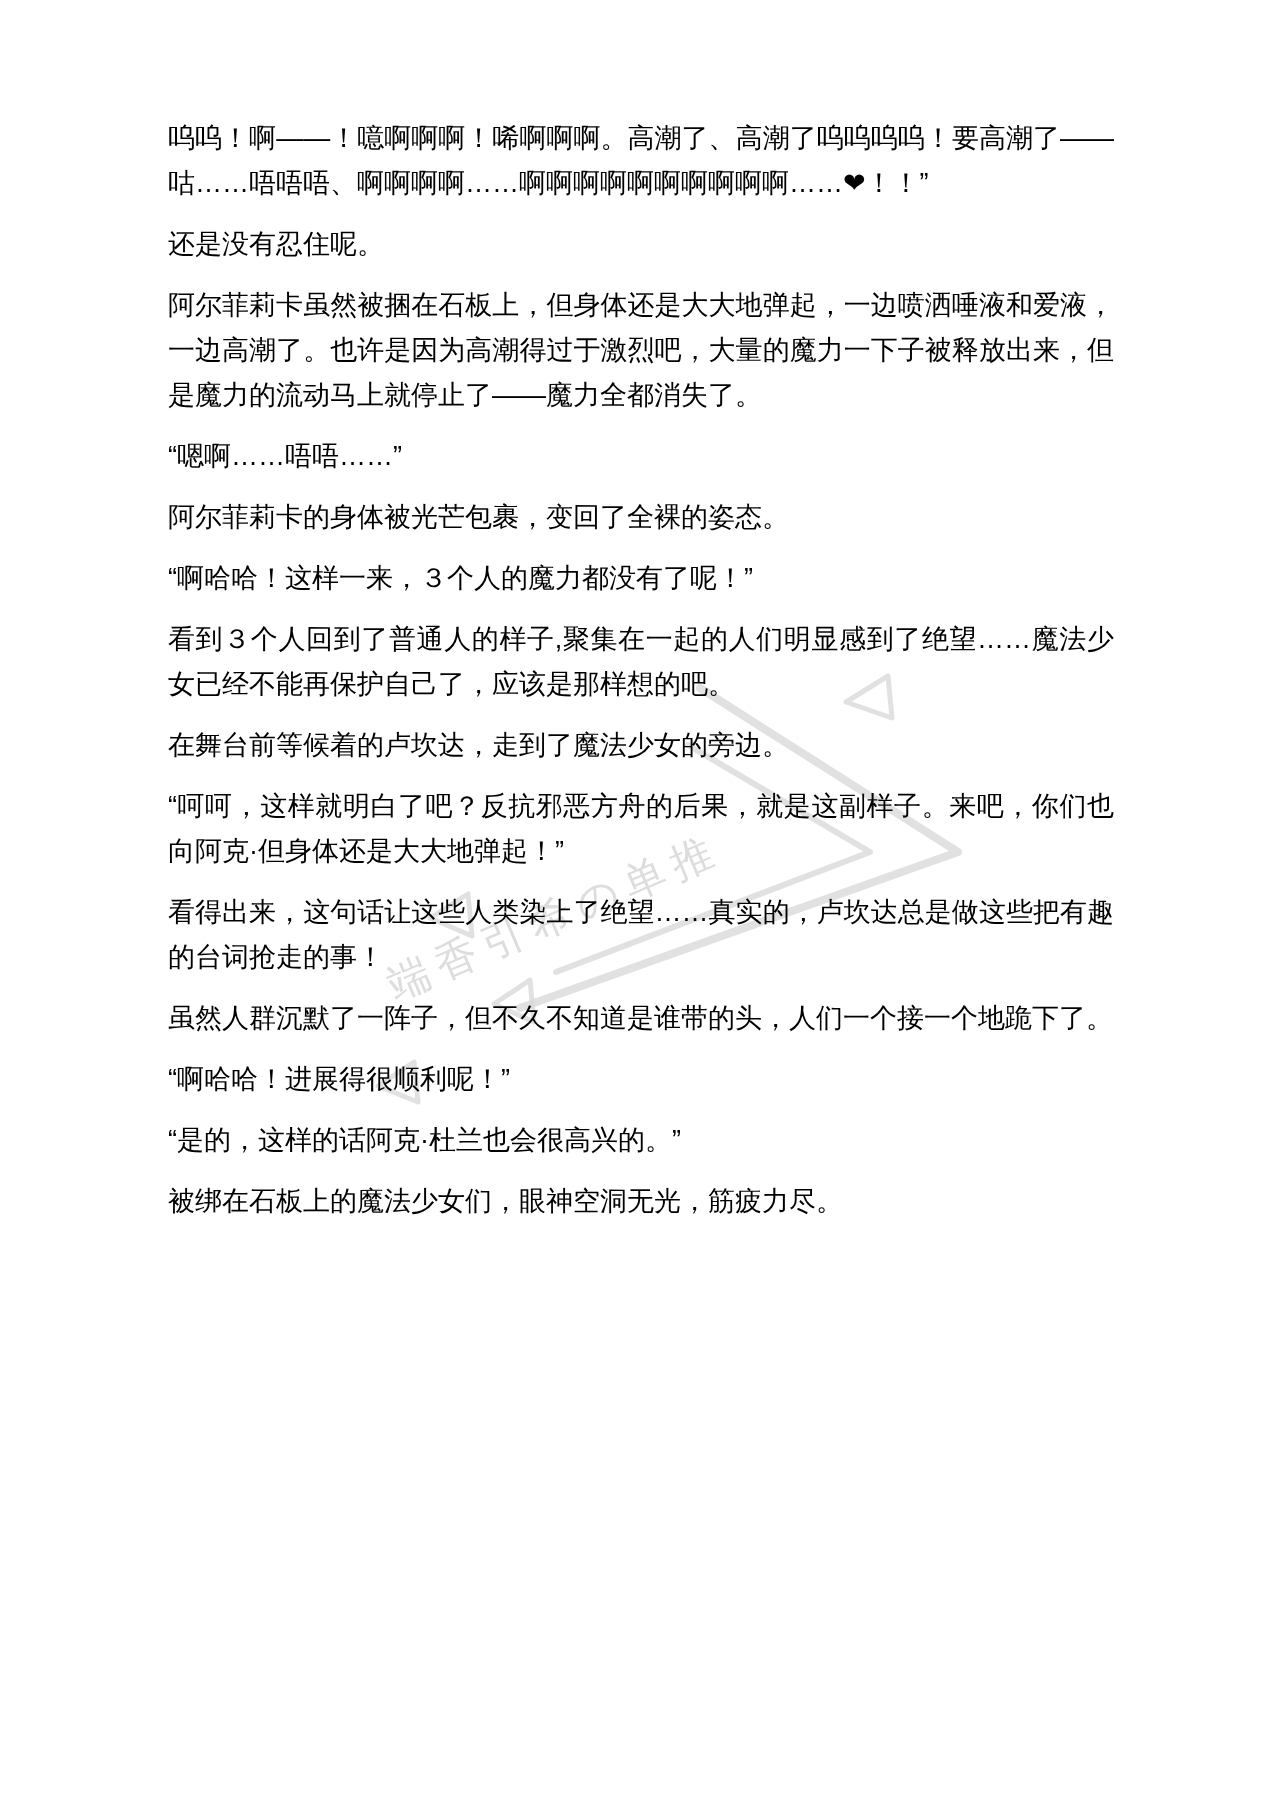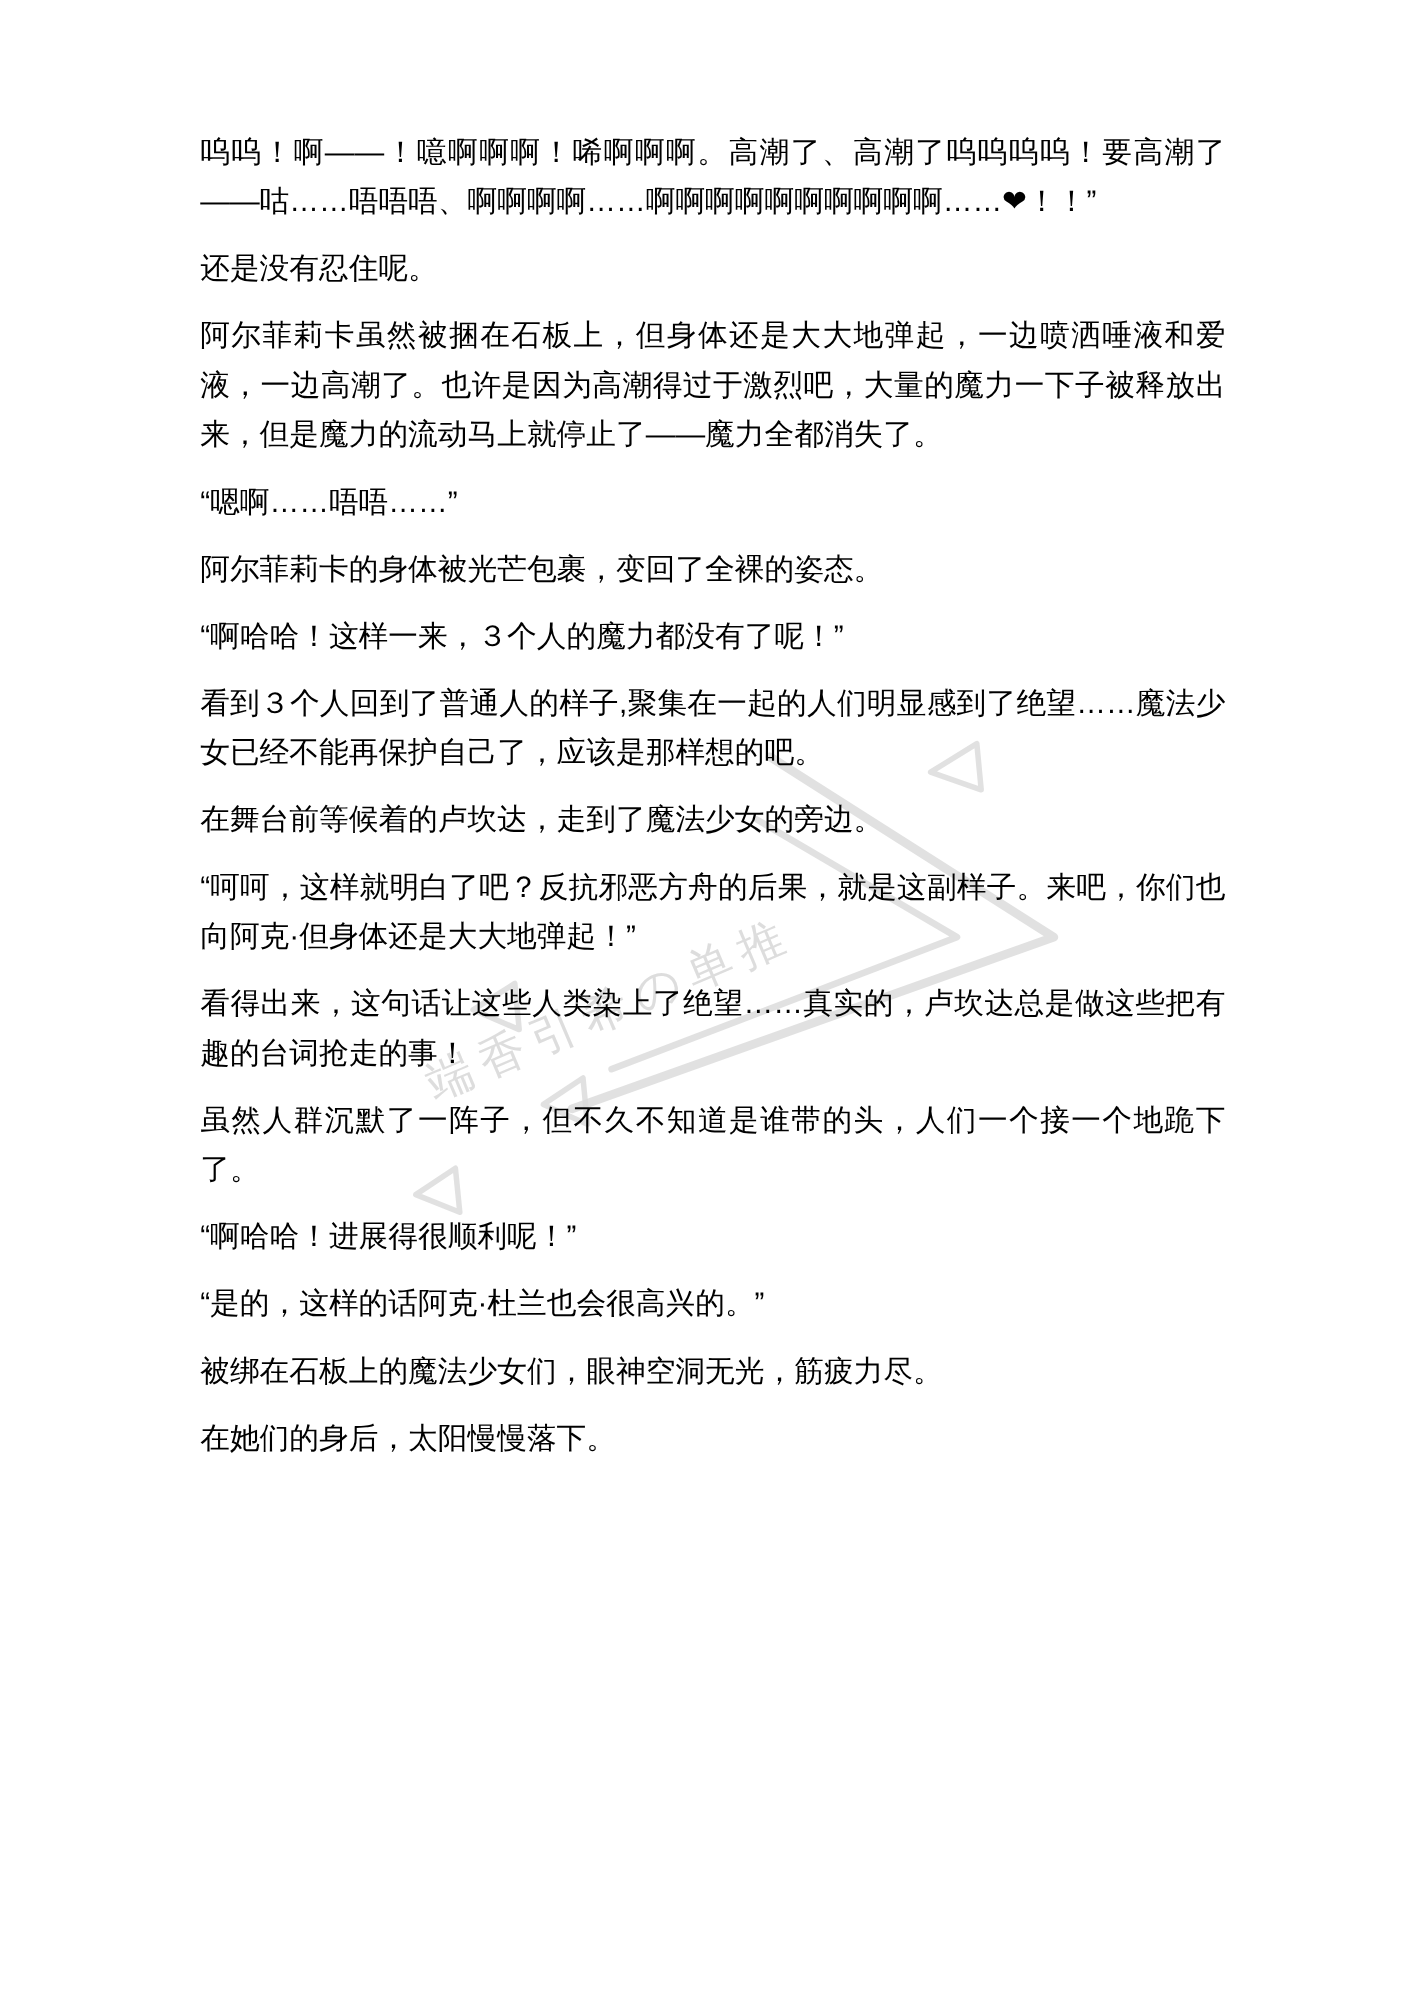--- a/index.html
+++ b/index.html
@@ -29,21 +29,21 @@
     pointer-events: none;
   }
   .content {
     position: absolute;
     left: 168px;
     top: 116px;
     width: 946px;
     z-index: 1;
   }
   .content p {
-    margin: 0 0 16px 14px;
+    margin: 0 0 16px 0;
     font-size: 27px;
     line-height: 45px;
     color: #000000;
     text-align: justify;
     text-justify: inter-ideograph;
     word-break: break-all;
   }
   .wm-text {
     font-size: 42px;
     letter-spacing: 9px;
@@ -83,16 +83,15 @@
     <p>阿尔菲莉卡的身体被光芒包裹，变回了全裸的姿态。</p>
     <p>“啊哈哈！这样一来，３个人的魔力都没有了呢！”</p>
     <p>看到３个人回到了普通人的样子,聚集在一起的人们明显感到了绝望……魔法少女已经不能再保护自己了，应该是那样想的吧。</p>
     <p>在舞台前等候着的卢坎达，走到了魔法少女的旁边。</p>
     <p>“呵呵，这样就明白了吧？反抗邪恶方舟的后果，就是这副样子。来吧，你们也向阿克·但身体还是大大地弹起！”</p>
     <p>看得出来，这句话让这些人类染上了绝望……真实的，卢坎达总是做这些把有趣的台词抢走的事！</p>
     <p>虽然人群沉默了一阵子，但不久不知道是谁带的头，人们一个接一个地跪下了。</p>
     <p>“啊哈哈！进展得很顺利呢！”</p>
     <p>“是的，这样的话阿克·杜兰也会很高兴的。”</p>
     <p>被绑在石板上的魔法少女们，眼神空洞无光，筋疲力尽。</p>
-    <p>在她们的身后，太阳慢慢落下。</p>
   </div>
 
 </div>
 
 </body></html>

